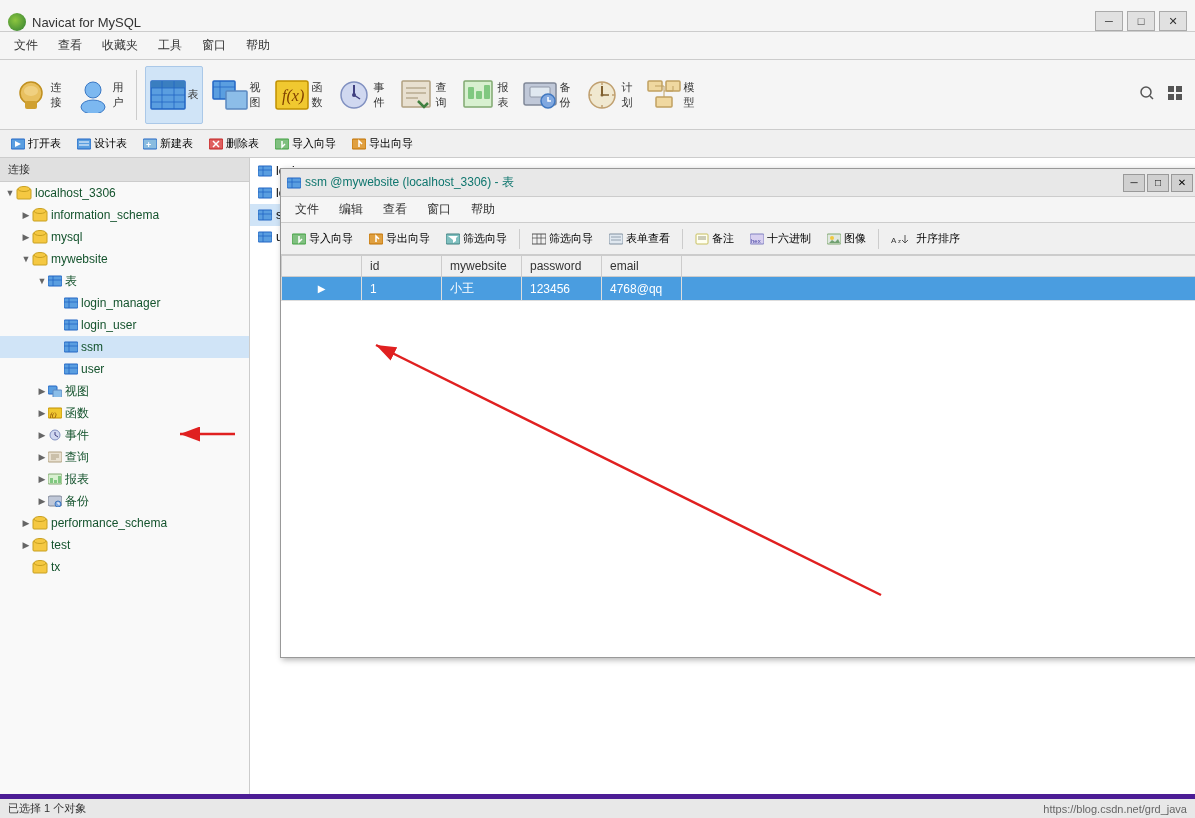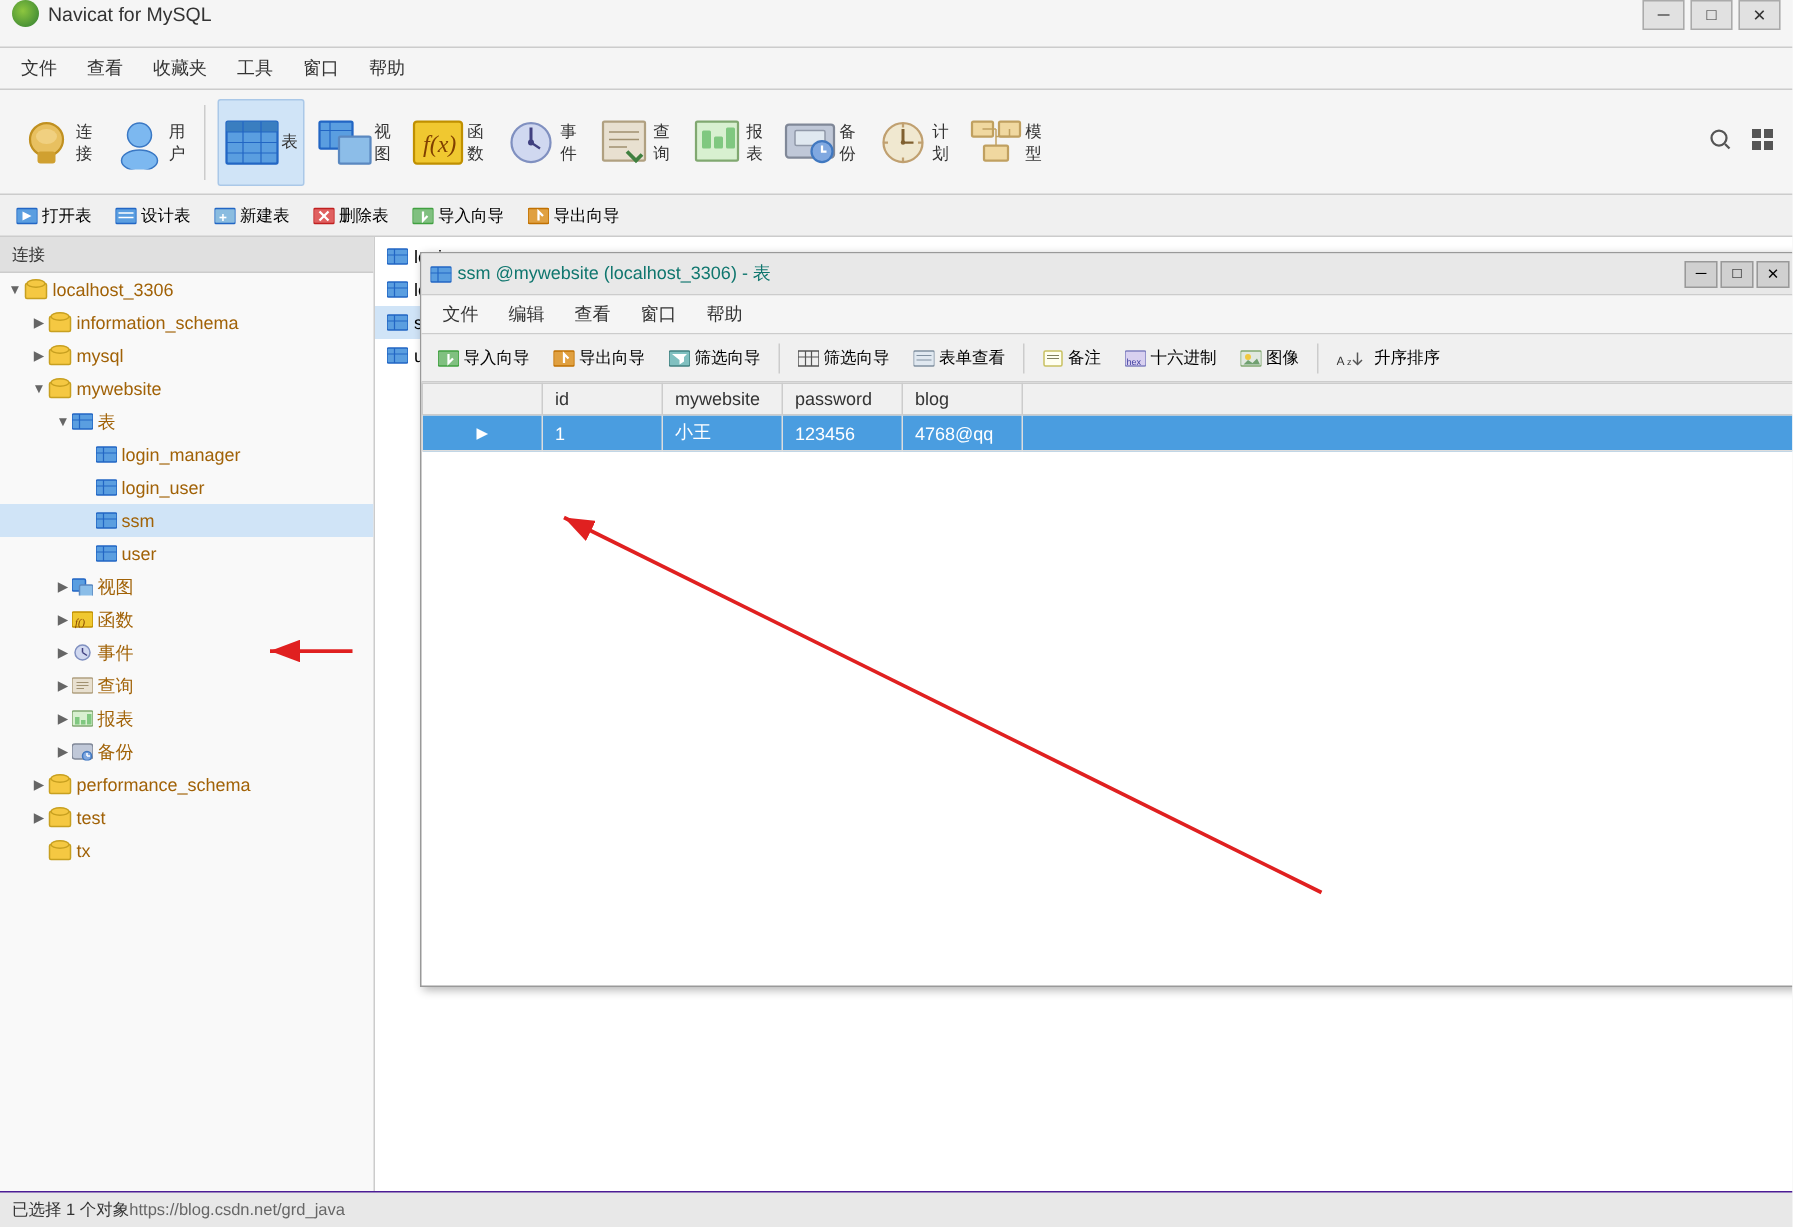--- a/index.html
+++ b/index.html
@@ -3,21 +3,21 @@
   <meta charset="utf-8">
   <style>
     * { margin: 0; padding: 0; box-sizing: border-box; }
     body { font-family: 'Microsoft YaHei', SimSun, Arial, sans-serif; font-size: 12px; background: #f0f0f0; width: 1195px; height: 818px; overflow: hidden; }
 
     
     .title-bar {
       height: 32px;
       background: #f5f5f5;
       display: flex;
-      align-items: flex-start;
+      align-items: flex-end;
       justify-content: space-between;
       padding: 0 8px;
       border-bottom: 1px solid #ccc;
     }
     .title-bar-left { display: flex; align-items: center; gap: 6px; font-size: 13px; color: #333; }
     .title-logo { width: 18px; height: 18px; background: radial-gradient(circle at 40% 40%, #8dc63f, #2e7d32); border-radius: 50%; }
     .title-bar-controls { display: flex; gap: 4px; }
     .title-btn { width: 28px; height: 20px; background: #e1e1e1; border: 1px solid #aaa; display: flex; align-items: center; justify-content: center; cursor: pointer; font-size: 11px; color: #333; }
 
     
@@ -109,21 +109,21 @@
       display: flex;
       align-items: center;
       height: 22px;
       padding-left: 4px;
       cursor: pointer;
       white-space: nowrap;
     }
     .tree-item.selected { background: #d0e4f7; }
 
     .tree-arrow { width: 12px; height: 12px; display: inline-flex; align-items: center; justify-content: center; font-size: 9px; color: #666; }
-    .tree-label { font-size: 12px; color: #a16207; }
+    .tree-label { font-size: 12px; color: #14532d; }
 
     
     .main-content {
       flex: 1;
       background: #fff;
       overflow: hidden;
       position: relative;
     }
 
     .table-list {
@@ -212,23 +212,24 @@
     }
     .data-table tr.selected td { background: #4a9de0; color: #fff; }
     .row-indicator { width: 16px; background: #f0f0f0; border: 1px solid #ccc; text-align: center; }
 
     .status-bar {
       height: 24px;
       background: #e8e8e8;
       display: flex;
       align-items: center;
       padding: 0 8px;
-      border-top: 1px solid #4c1d95;
+      border-top: 5px solid #4c1d95;
       font-size: 11px;
       color: #333;
+      justify-content: space-between;
     }
 
     .search-icon-toolbar {
       margin-left: auto;
       display: flex;
       align-items: center;
       gap: 4px;
     }
 
     .sub-window-content {
@@ -875,21 +876,21 @@
 
       <div class="sub-window-content">
         <div style="flex:1; overflow:auto;">
           <table class="data-table">
             <thead>
               <tr>
                 <th style="width:20px; background:#f0f0f0; border:1px solid #ccc;"></th>
                 <th>id</th>
                 <th>mywebsite</th>
                 <th>password</th>
-                <th>blog</th>
+                <th>email</th>
                 <th style="width:100%;"></th>
               </tr>
             </thead>
             <tbody>
               <tr class="selected">
                 <td class="row-indicator" style="background:#4a9de0; color:white; text-align:center; font-size:10px;">▶</td>
                 <td>1</td>
                 <td>小王</td>
                 <td>123456</td>
                 <td>4768@qq</td>

